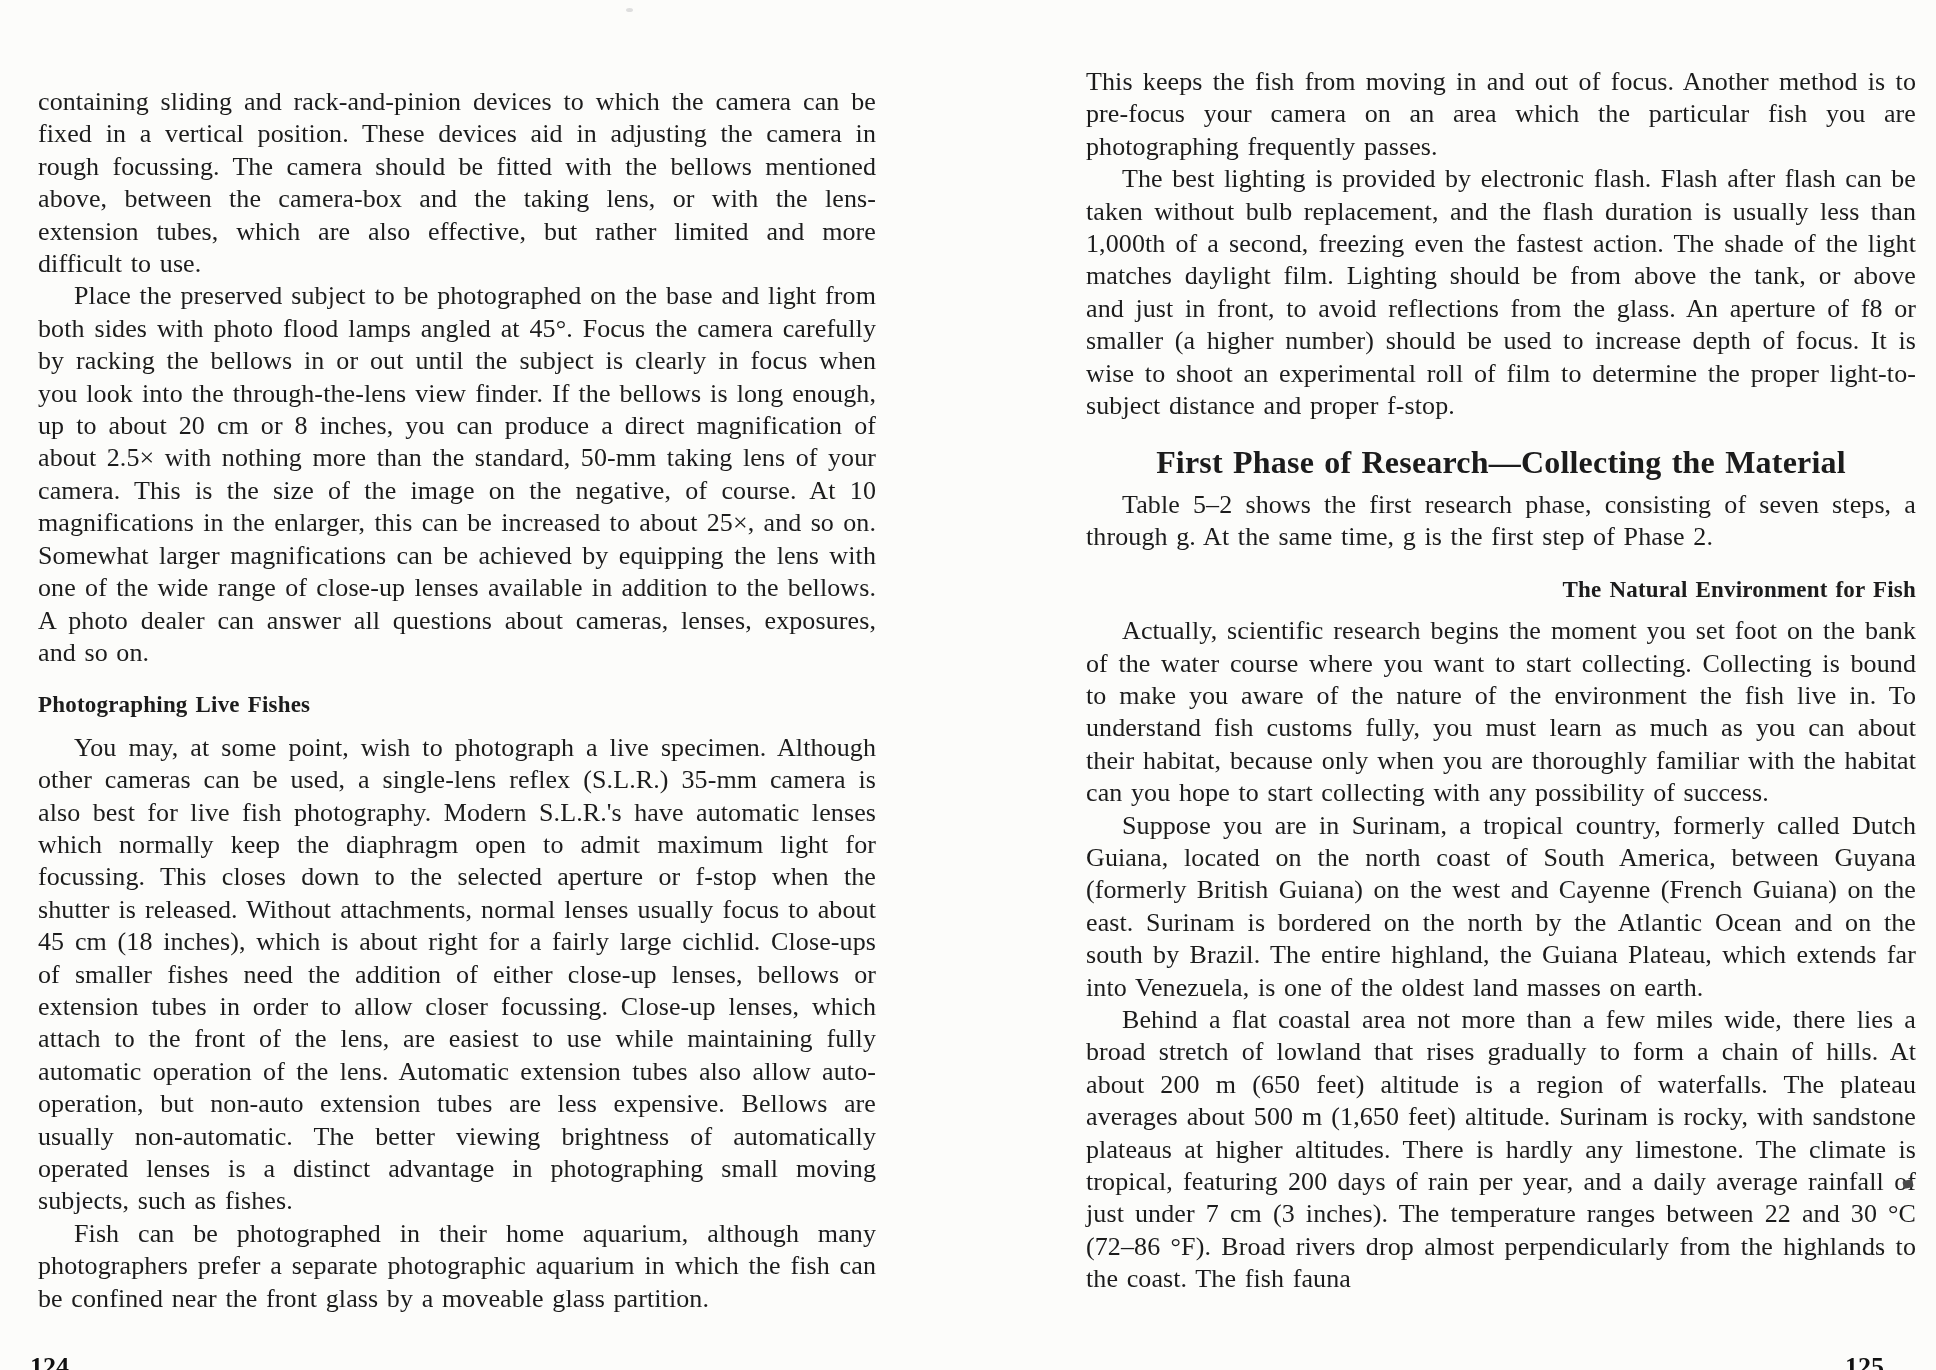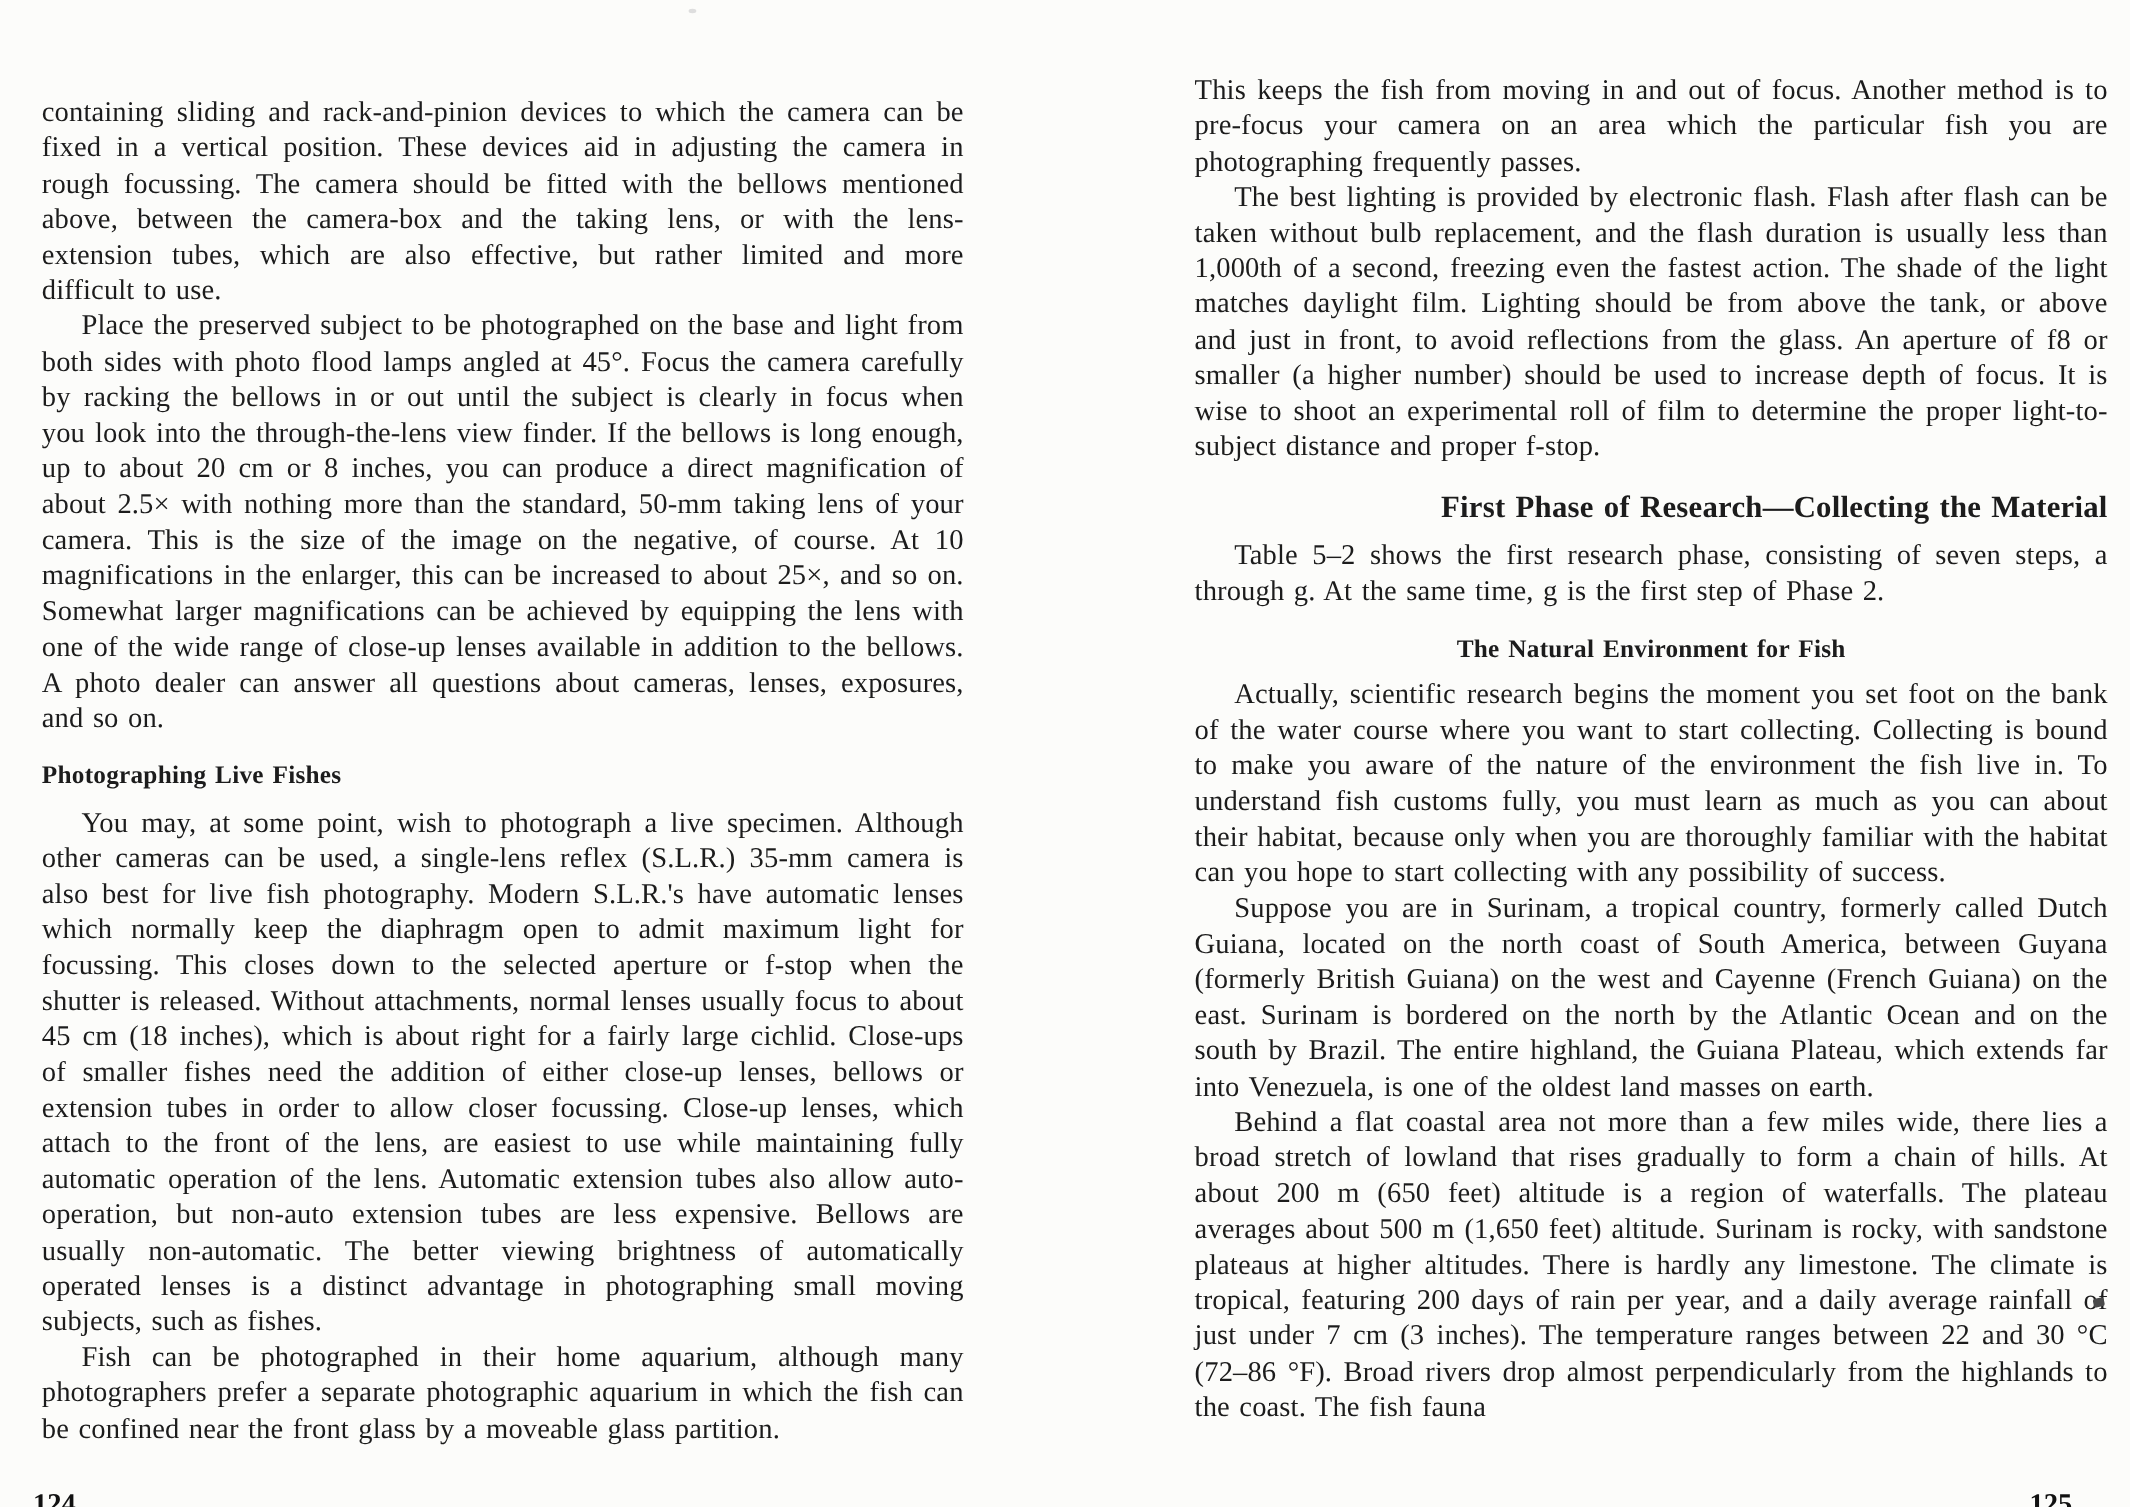--- a/index.html
+++ b/index.html
@@ -40,31 +40,31 @@
     text-indent: 36px;
   }
   .heading-section {
     font-size: 23px;
     font-weight: bold;
     margin: 20px 0 10px 0;
     text-align: left;
     letter-spacing: 0.2px;
   }
   .heading-main {
-    font-size: 28px;
+    font-size: 32px;
     font-weight: bold;
     margin: 24px 0 10px 0;
-    text-align: right;
+    text-align: center;
     letter-spacing: 0.2px;
   }
   .heading-sub {
     font-size: 23px;
     font-weight: bold;
     margin: 20px 0 9px 0;
-    text-align: center;
+    text-align: right;
     letter-spacing: 0.2px;
   }
   .folio {
     position: absolute;
     top: 1352px;
     font-size: 26px;
     font-weight: bold;
     color: #111;
   }
   .folio-left  { left: 30px; }

